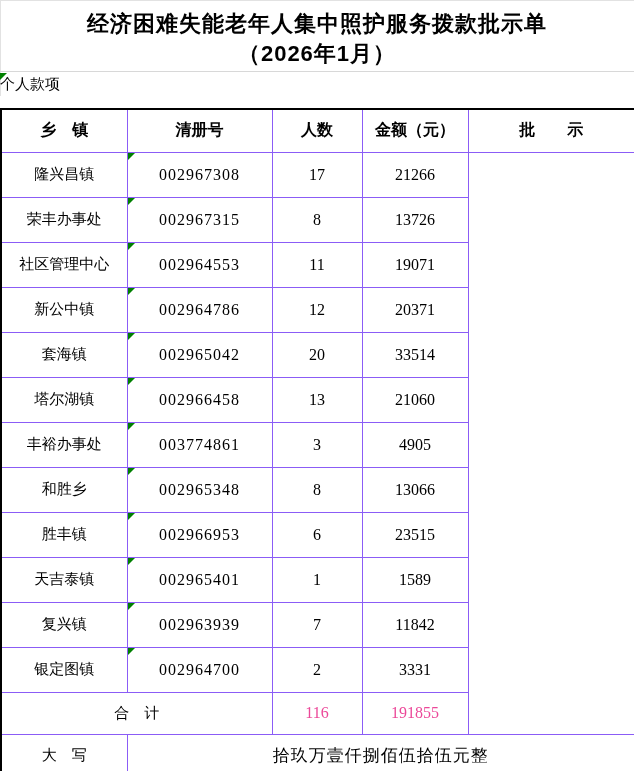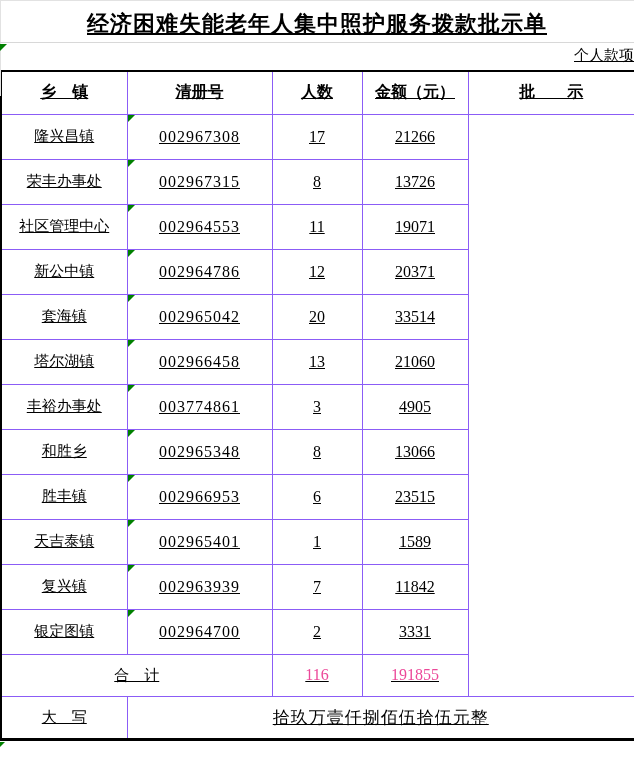--- a/index.html
+++ b/index.html
@@ -5,43 +5,42 @@
   * { margin: 0; padding: 0; box-sizing: border-box; }
   html, body { background: #ffffff; }
   body { font-family: "Liberation Sans", sans-serif; color: #000; }
 
   .page {
     position: relative;
     width: 634px;
     height: 771px;
     background: #fff;
     overflow: hidden;
-    text-decoration: underline;
   }
 
   
   .grid-top  { position: absolute; top: 0; left: 0; width: 634px; height: 1px; background: #e2e2e2; }
   .grid-left { position: absolute; top: 0; left: 0; width: 1px; height: 96px; background: #e2e2e2; }
 
   .title-area { padding-top: 9px; text-align: center; }
   .title-line1 {
     font-size: 22px; font-weight: bold; letter-spacing: 1px;
     line-height: 30px;
   }
   .title-line2 {
     font-size: 22px; font-weight: bold; letter-spacing: 1px;
     line-height: 29px;
   }
 
   .section-row {
     position: relative;
-    height: 28px;
+    height: 37px;
     margin-top: 3px;
     border-top: 1px solid #d8d8d8;
-    text-align: right;
+    text-align: left;
     font-size: 15px;
     line-height: 24px;
   }
 
   table.main {
     width: 634px;
     table-layout: fixed;
     border-collapse: collapse;
     border: 2px solid #000;
     border-bottom-width: 3px;
@@ -84,20 +83,21 @@
 </style>
 </head>
 <body>
 
 <div class="page">
   <div class="grid-top"></div>
   <div class="grid-left"></div>
 
   <div class="title-area">
     <div class="title-line1">经济困难失能老年人集中照护服务拨款批示单</div>
+    <div class="title-line2">（2026年1月）</div>
   </div>
 
   <div class="section-row">
     <span class="tri"></span>
     <span>个人款项</span>
   </div>
 
   <table class="main">
     <colgroup>
       <col style="width:126px">

